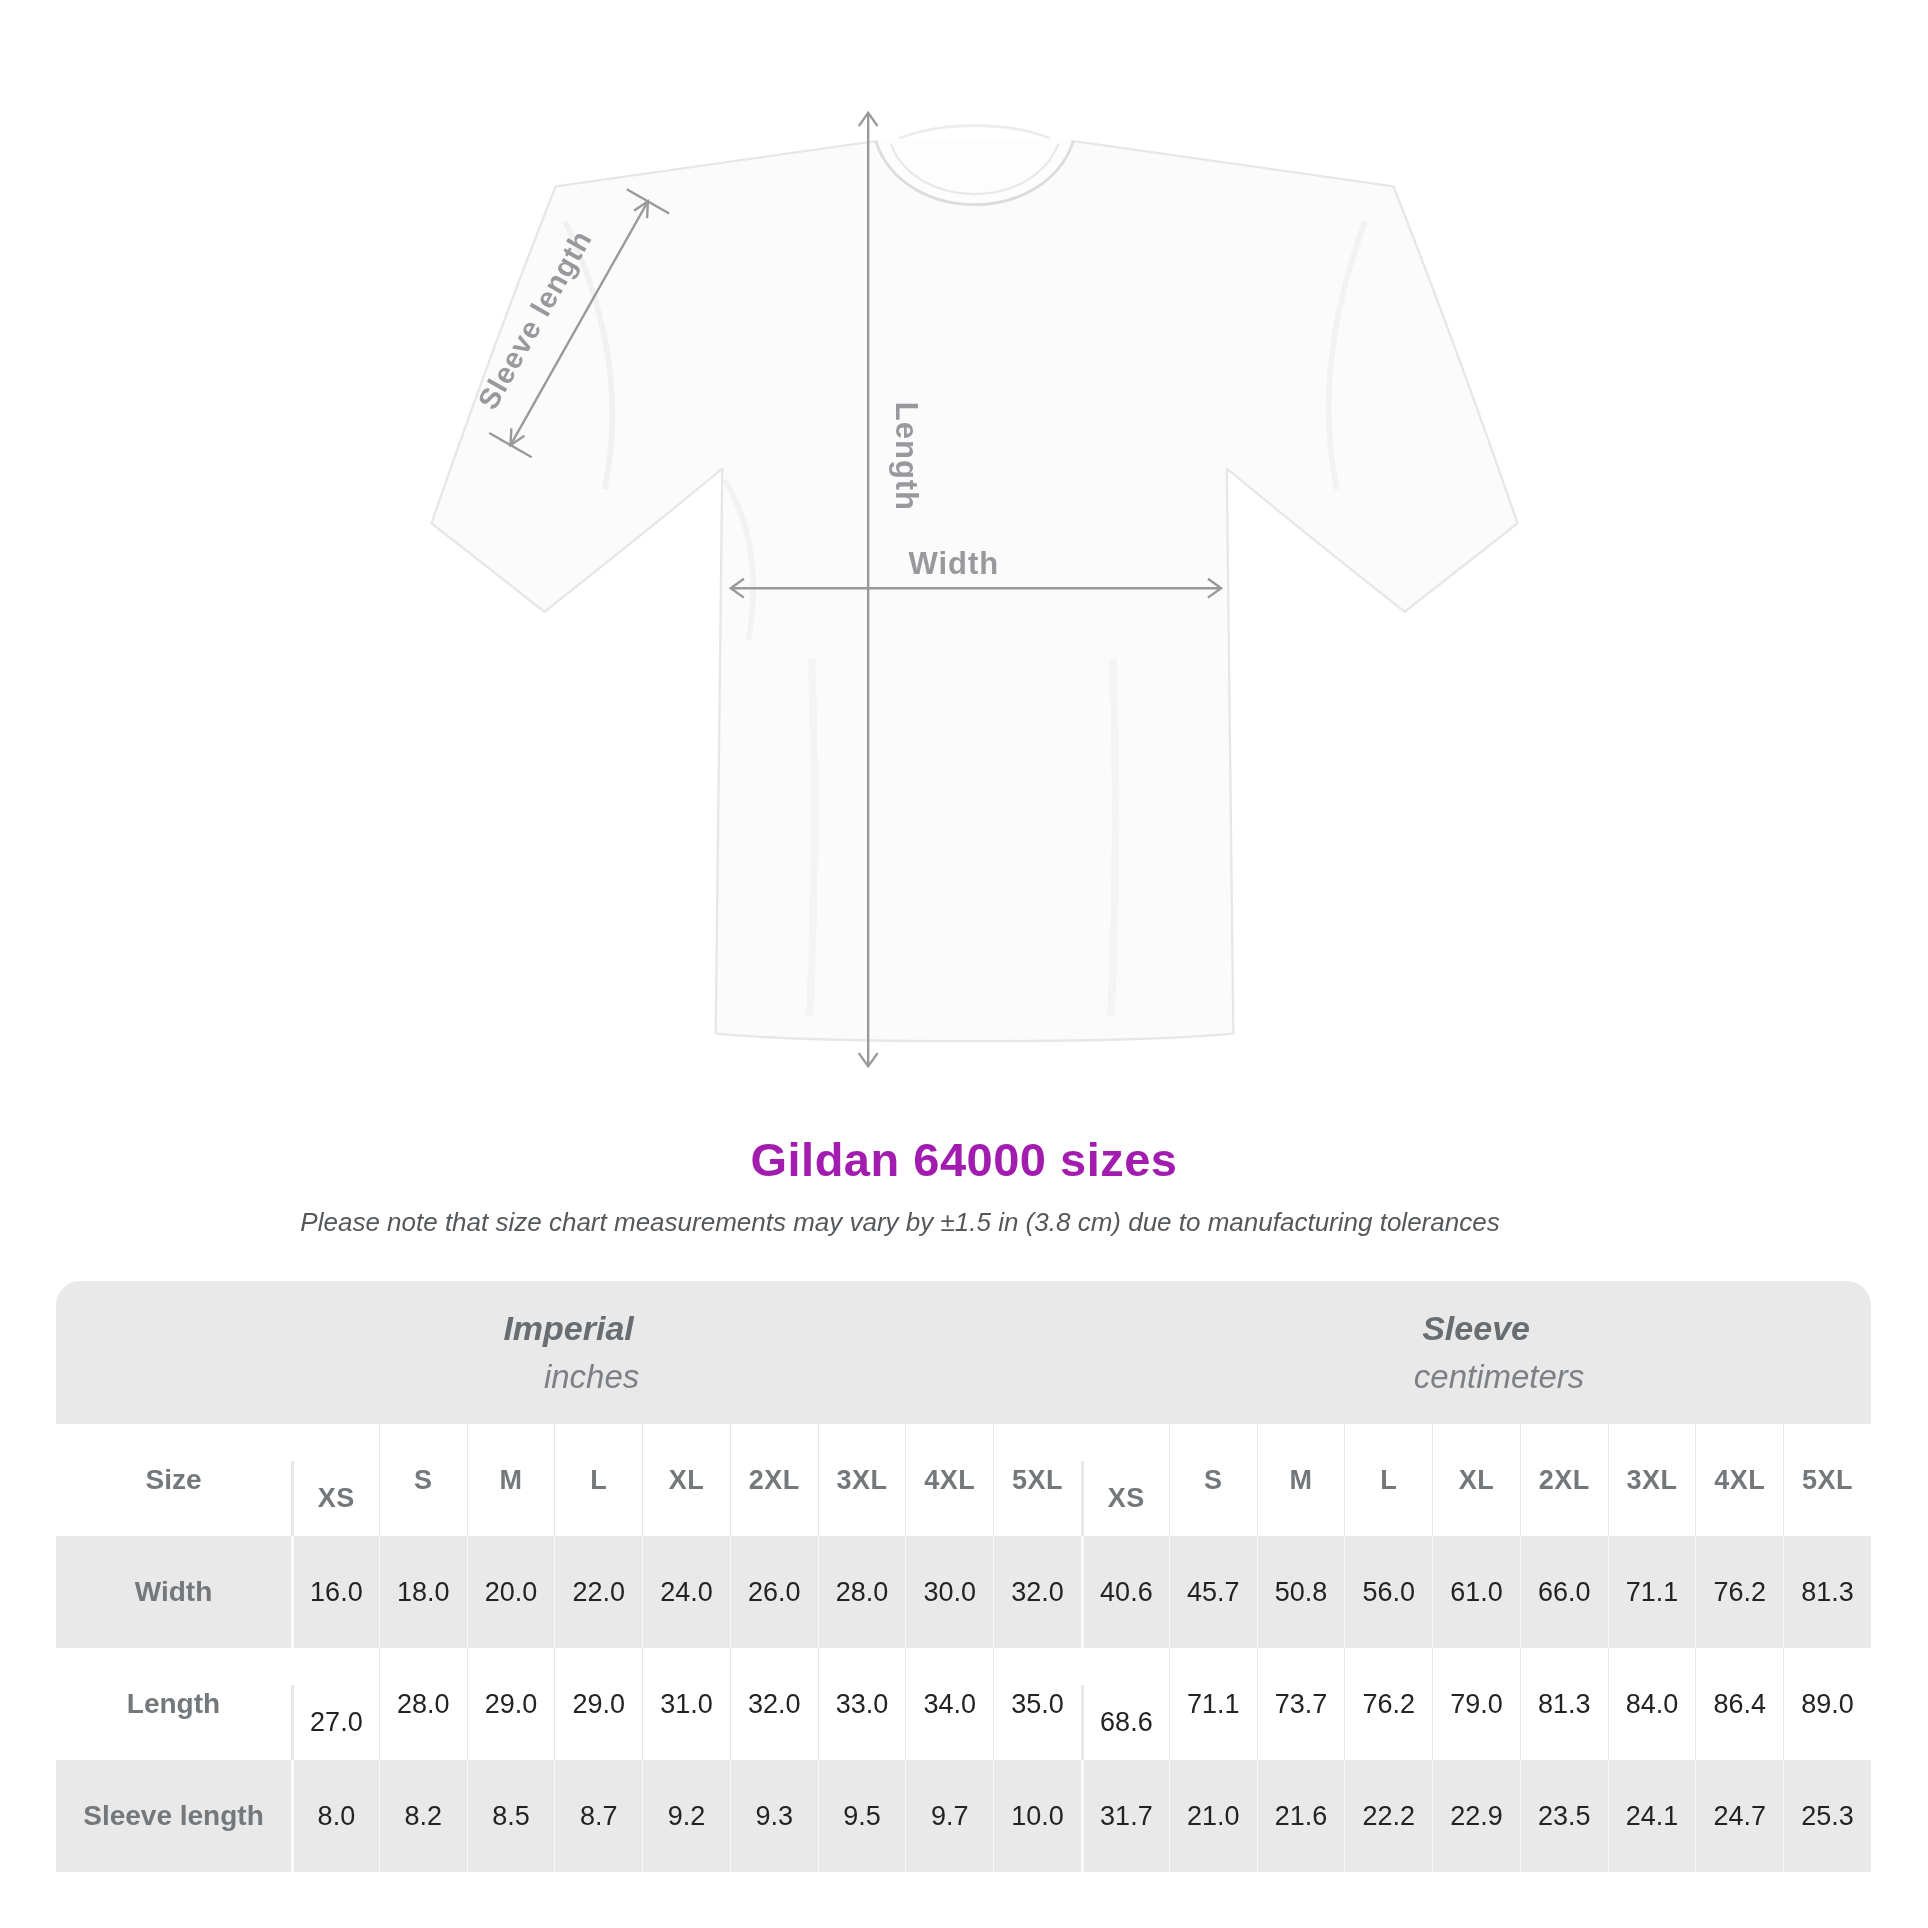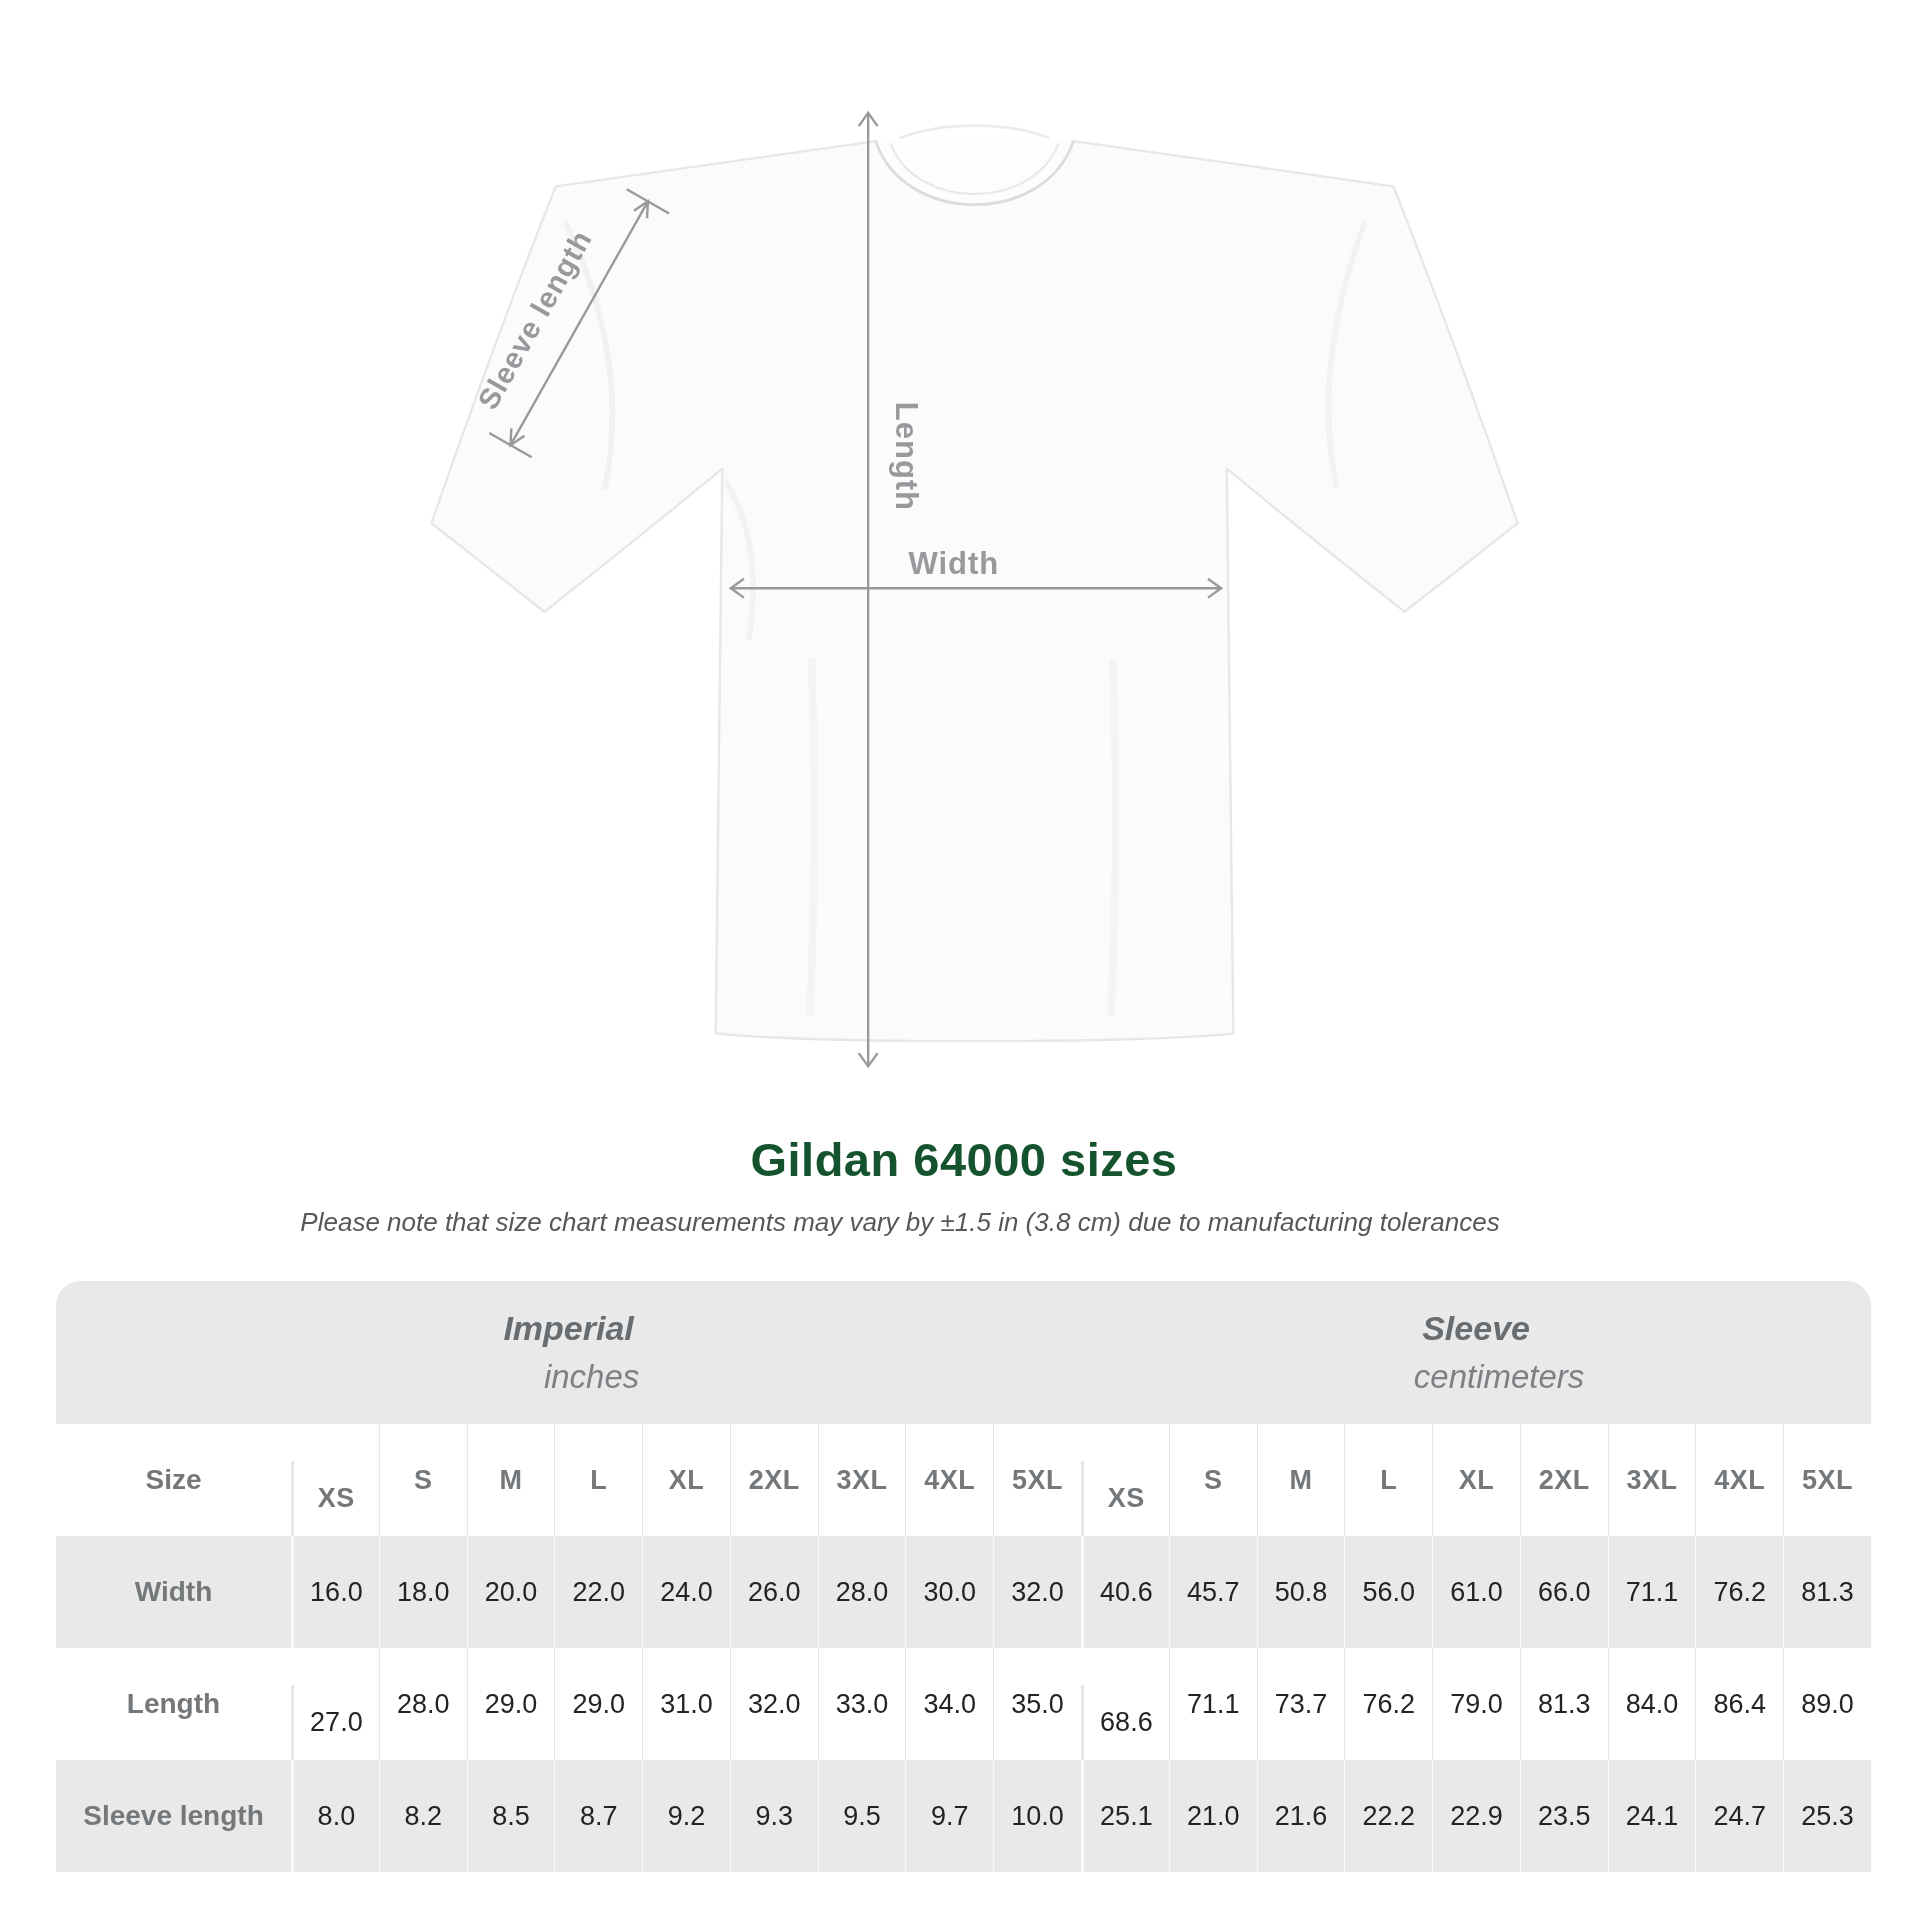--- a/index.html
+++ b/index.html
@@ -11,21 +11,21 @@
 
   
   .diagram{position:absolute;left:358px;top:47px;width:1186px;height:1073px;}
   .diagram svg{width:100%;height:100%;display:block;}
   .measure-label{font-family:"Liberation Sans",sans-serif;font-weight:bold;fill:#97999c;}
 
   
   .chart-title{
     position:absolute;left:0;top:1132px;width:1928px;height:55px;
     display:flex;align-items:center;justify-content:center;
-    font-size:47px;font-weight:bold;color:#14532d;letter-spacing:0.5px;
+    font-size:47px;font-weight:bold;color:#a21caf;letter-spacing:0.5px;
   }
   .chart-subtitle{
     position:absolute;left:0;top:1203px;width:1800px;height:38px;
     display:flex;align-items:center;justify-content:center;
     font-size:26px;font-style:italic;color:#55585b;
   }
 
   
   .size-table{
     position:absolute;left:56px;top:1281px;width:1815px;height:661px;
@@ -200,21 +200,21 @@
       <div class="cell rlabel">Sleeve length</div>
       <div class="cell val bcell first">8.0</div>
       <div class="cell val bcell">8.2</div>
       <div class="cell val bcell">8.5</div>
       <div class="cell val bcell">8.7</div>
       <div class="cell val bcell">9.2</div>
       <div class="cell val bcell">9.3</div>
       <div class="cell val bcell">9.5</div>
       <div class="cell val bcell">9.7</div>
       <div class="cell val bcell">10.0</div>
-      <div class="cell val bcell mid">25.1</div>
+      <div class="cell val bcell mid">31.7</div>
       <div class="cell val bcell">21.0</div>
       <div class="cell val bcell">21.6</div>
       <div class="cell val bcell">22.2</div>
       <div class="cell val bcell">22.9</div>
       <div class="cell val bcell">23.5</div>
       <div class="cell val bcell">24.1</div>
       <div class="cell val bcell">24.7</div>
       <div class="cell val bcell">25.3</div>
     </div>
 

